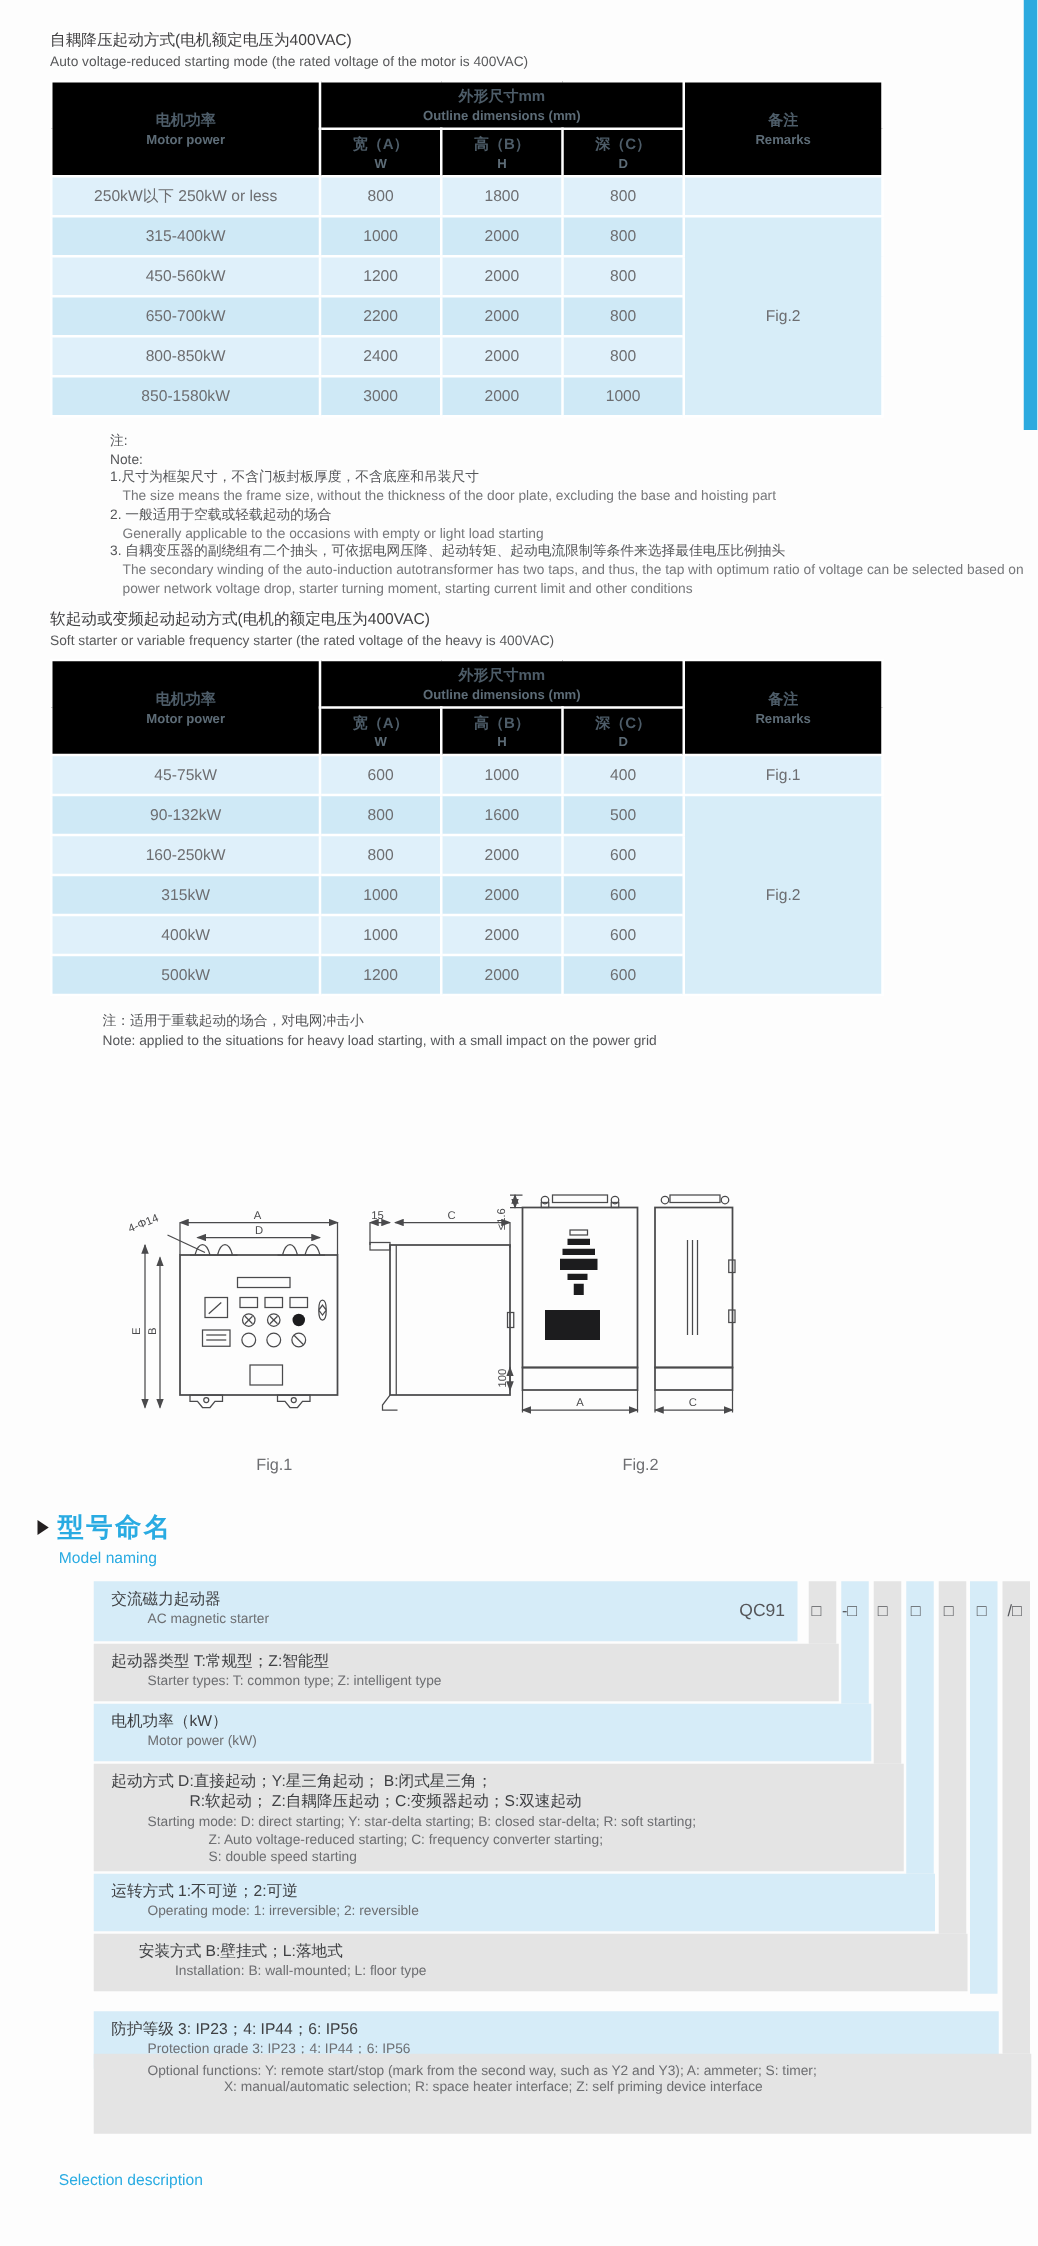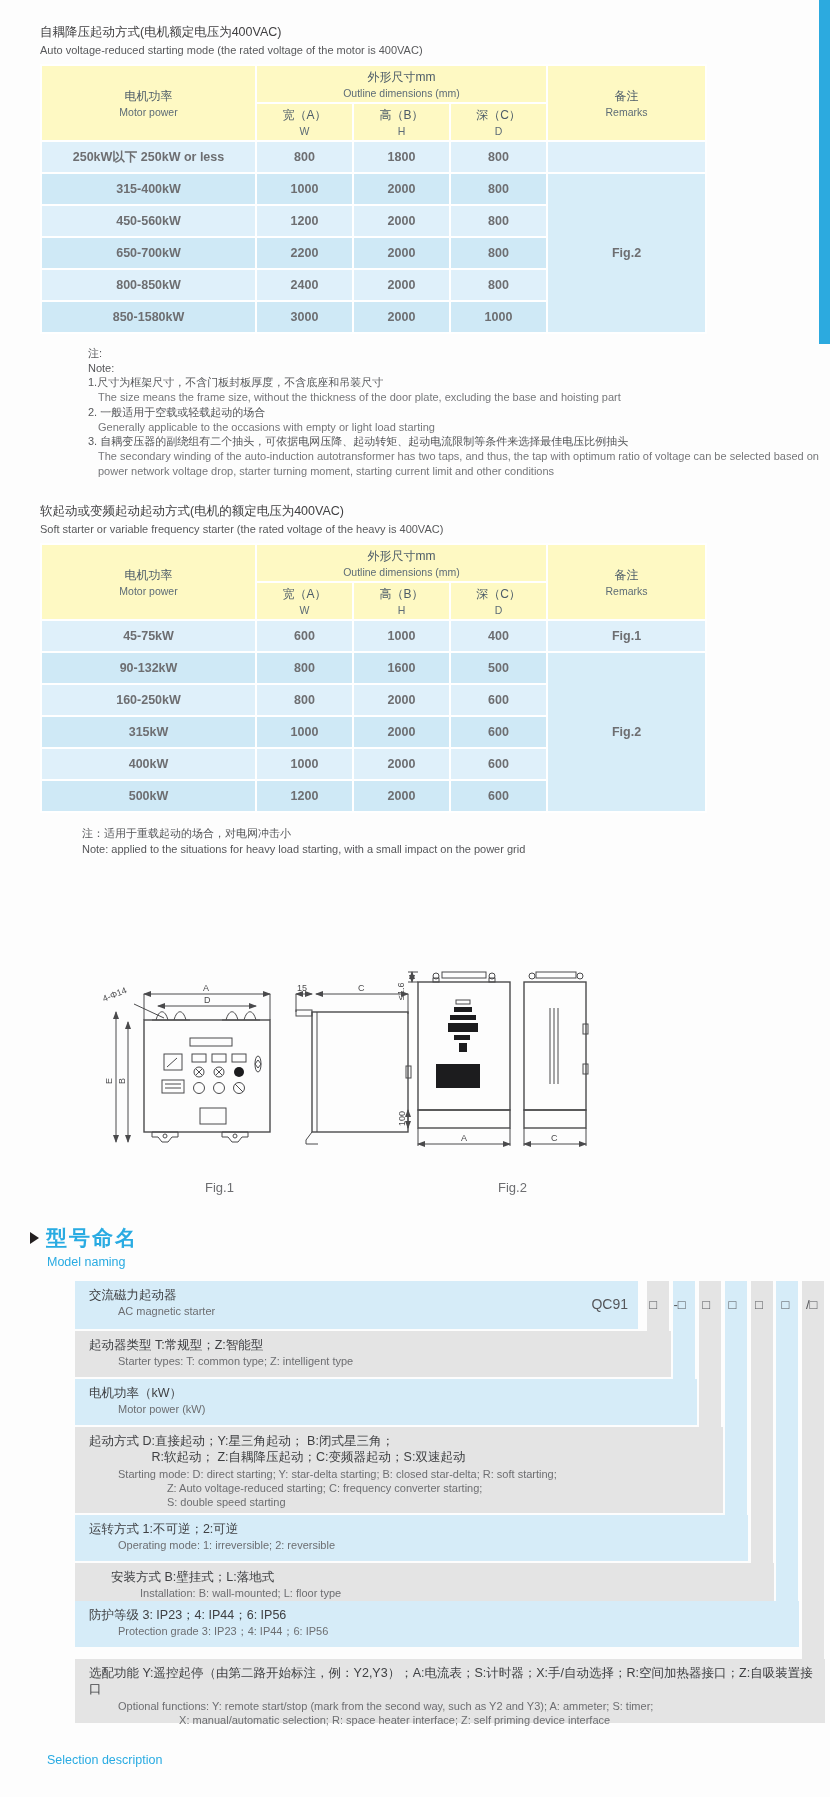--- a/index.html
+++ b/index.html
@@ -6,31 +6,31 @@
   body{width:830px;height:1797px;position:relative;overflow:hidden;background:#fdfdfd;
        font-family:"Liberation Sans","DejaVu Sans",sans-serif;-webkit-font-smoothing:antialiased;}
   .edge{position:absolute;top:0;right:0;width:11px;height:344px;background:#2caadf;}
   .content{padding-top:24px;}
   .tblock{margin:0 0 0 40px;}
   .t-cn{font-size:12.5px;color:#414042;}
   .t-en{font-size:11px;color:#58595b;margin-top:3px;}
   
   .dim-table{border-collapse:collapse;margin:8px 0 0 40px;table-layout:fixed;width:665px;}
   .dim-table th,.dim-table td{border:2px solid #fff;text-align:center;vertical-align:middle;padding:0;}
-  .dim-table thead th{background:#fef9c3;font-weight:normal;padding:3px 0;}
+  .dim-table thead th{background:#000000;font-weight:bold;padding:3px 0;}
   .hd-cn{font-size:12px;color:#4d5c68;}
   .hd-en{font-size:10.5px;color:#5d6c77;margin-top:1px;}
-  .dim-table tbody td{background:#dff0fa;height:30px;font-size:12.5px;color:#6d6e71;font-weight:bold;}
+  .dim-table tbody td{background:#dff0fa;height:30px;font-size:12.5px;color:#6d6e71;}
   .dim-table tbody tr:nth-child(even) td{background:#cfe9f6;}
   .dim-table td.rm-span{background:#d7edf8 !important;}
   
   .notes{margin:12px 0 0 88px;font-size:11px;line-height:1.34;}
   .n-cn{color:#555659;}
   .n-en{color:#76777a;margin-left:10px;}
-  .s2-title{margin-top:24px;}
+  .s2-title{margin-top:8px;}
   .note2{margin:12px 0 0 82px;font-size:11px;line-height:1.5;}
   
   .figs{position:relative;height:352px;margin-top:6px;}
   .fig-svg{position:absolute;}
   .fig1{left:100px;top:116px;}
   .fig2{left:392px;top:100px;}
   .fig-cap{position:absolute;top:316px;font-size:13px;color:#6d6e71;}
   .cap1{left:205px;} .cap2{left:498px;}
   .ln{stroke:#4a4a4c;stroke-width:1;fill:none;}
   .lnb{stroke:#4a4a4c;stroke-width:1.4;fill:none;}
@@ -45,21 +45,21 @@
   .head-en{font-size:12.5px;color:#29abe2;margin:3px 0 0 17px;}
   
   .naming{position:relative;width:750px;margin:12px 0 0 75px;height:442px;}
   .nrow{position:absolute;left:0;box-sizing:border-box;padding:6px 0 0 14px;}
   .r0{top:0;height:48px;width:563px;background:#d6ecf8;}
   .r1{top:50px;height:46px;width:596px;background:#e4e4e4;}
   .r2{top:98px;height:46px;width:622px;background:#d6ecf8;}
   .r3{top:146px;height:86px;width:648px;background:#e4e4e4;}
   .r4{top:234px;height:46px;width:673px;background:#d6ecf8;}
   .r5{top:282px;height:46px;width:699px;background:#e4e4e4;padding-left:36px;}
-  .r6{top:320px;height:46px;width:724px;background:#d6ecf8;}
+  .r6{top:344px;height:46px;width:724px;background:#d6ecf8;}
   .r7{top:378px;height:64px;width:750px;background:#e4e4e4;}
   .strip{position:absolute;top:0;width:22px;}
   .s0{left:572px;height:50px;background:#e4e4e4;}
   .s1{left:598px;height:98px;background:#d6ecf8;}
   .s2{left:624px;height:146px;background:#e4e4e4;}
   .s3{left:650px;height:234px;background:#d6ecf8;}
   .s4{left:676px;height:282px;background:#e4e4e4;}
   .s5{left:701px;height:330px;background:#d6ecf8;}
   .s6{left:727px;height:378px;background:#e4e4e4;}
   .n-cnl{font-size:12.5px;color:#3f4043;white-space:pre-line;line-height:1.35;}
@@ -437,21 +437,20 @@
     </div>
     <div class="nrow r5">
       <div class="n-cnl">安装方式 B:壁挂式；L:落地式</div>
       <div class="n-enl">Installation: B: wall-mounted;  L: floor type</div>
     </div>
     <div class="nrow r6">
       <div class="n-cnl">防护等级 3: IP23；4: IP44；6: IP56</div>
       <div class="n-enl">Protection grade  3: IP23；4: IP44；6: IP56</div>
     </div>
     <div class="nrow r7">
-      <div class="n-cnl">选配功能 Y:遥控起停（由第二路开始标注，例：Y2,Y3）；A:电流表；S:计时器；X:手/自动选择；R:空间加热器接口；Z:自吸装置接口</div>
       <div class="n-enl">Optional functions: Y: remote start/stop (mark from the second way, such as Y2 and Y3); A: ammeter; S: timer;
 &nbsp;&nbsp;&nbsp;&nbsp;&nbsp;&nbsp;&nbsp;&nbsp;&nbsp;&nbsp;&nbsp;&nbsp;&nbsp;&nbsp;&nbsp;&nbsp;&nbsp;&nbsp;&nbsp;&nbsp;X: manual/automatic selection; R: space heater interface; Z: self priming device interface</div>
     </div>
   </div>
 
   <div class="sec-head" style="margin-top:30px;">
     <div class="head-en">Selection description</div>
   </div>
 
 </div>

